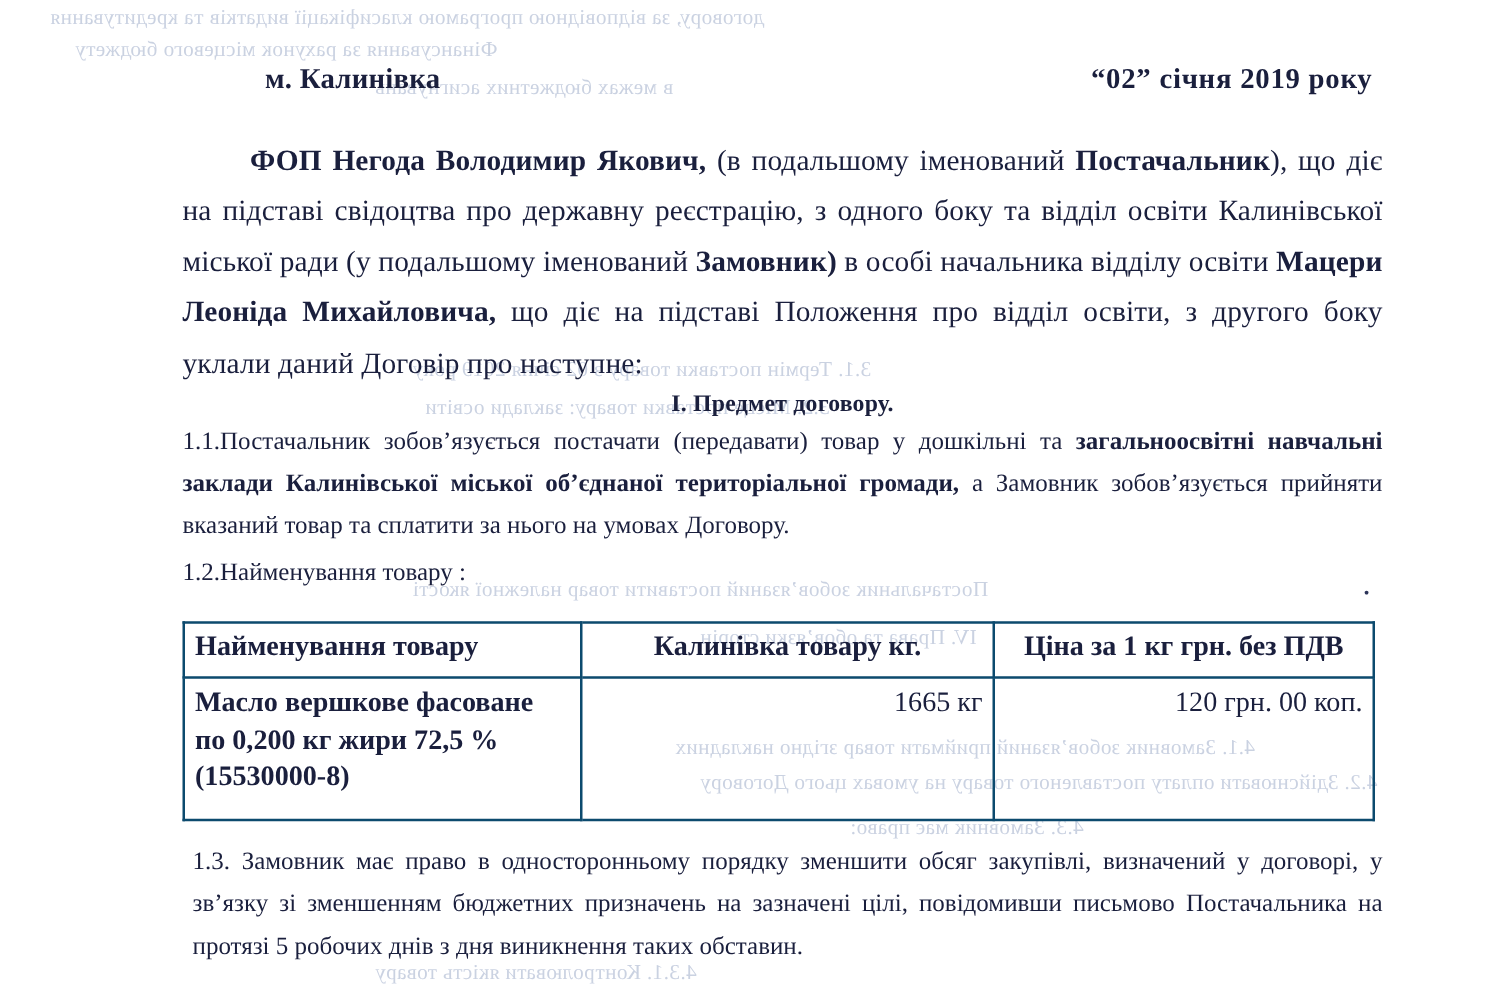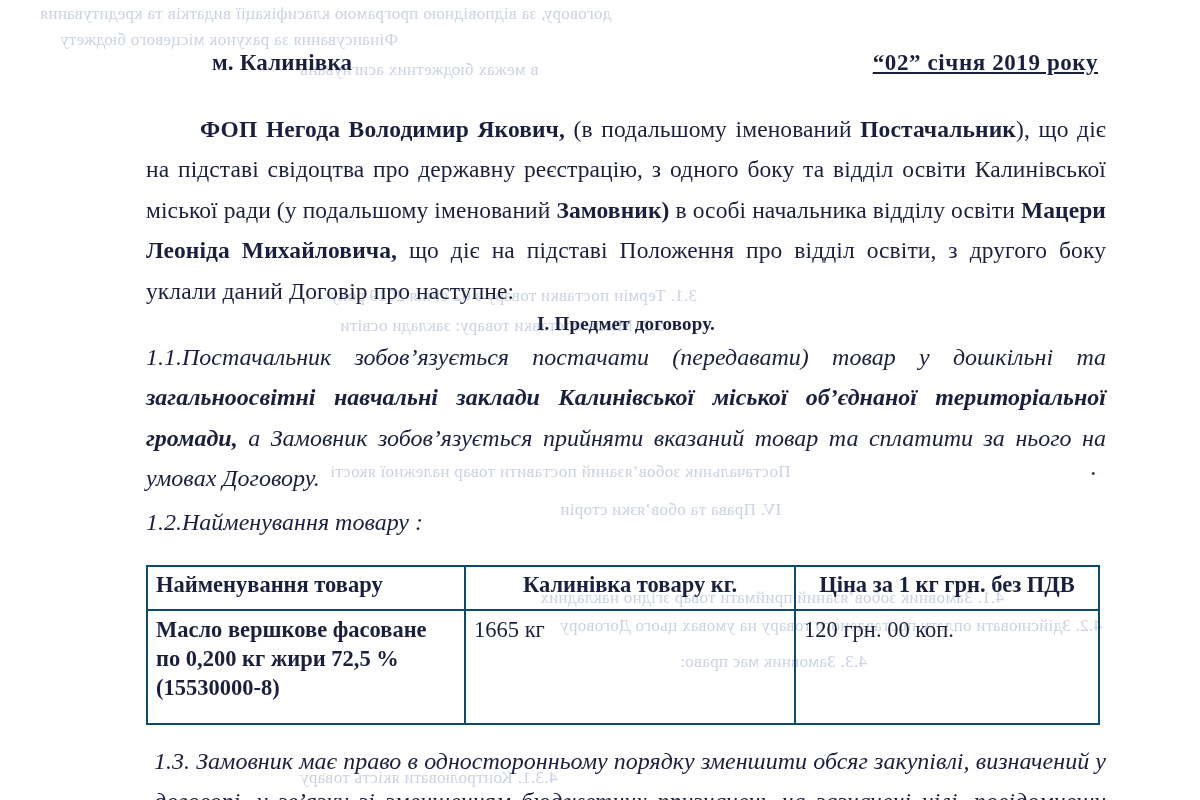--- a/index.html
+++ b/index.html
@@ -50,21 +50,20 @@
   }
   .city {
     font-weight: bold;
     font-size: 23px;
     letter-spacing: 0.2px;
   }
   .date {
     font-weight: bold;
     font-size: 23px;
     letter-spacing: 0.6px;
-    text-decoration: underline;
   }
 
   .para {
     font-size: 23.5px;
     line-height: 1.72;
     text-align: justify;
     text-justify: inter-word;
     margin: 0;
     letter-spacing: 0.1px;
   }
@@ -76,25 +75,24 @@
 
   .section-title {
     text-align: center;
     font-weight: bold;
     font-size: 19px;
     margin: 2px 0 0 0;
     letter-spacing: 0.2px;
   }
 
   .clause {
-    font-size: 24px;
+    font-size: 20px;
     line-height: 1.68;
     text-align: justify;
     margin: 0;
-    font-style: italic;
   }
   .clause.c11 { margin-top: 2px; }
   .clause.c12 { margin-top: 4px; }
   .clause.c13 { margin-top: 16px; padding-left: 8px; }
 
   table.goods {
     border-collapse: collapse;
     width: 952px;
     margin-top: 22px;
     table-layout: fixed;
@@ -115,21 +113,21 @@
   table.goods th.center { text-align: center; }
   table.goods td {
     font-size: 22.5px;
     line-height: 1.3;
     height: 104px;
   }
   td.name {
     font-weight: bold;
   }
   td.center {
-    text-align: left;
+    text-align: right;
     font-weight: normal;
   }
   .col-a { width: 318px; }
   .col-b { width: 330px; }
   .col-c { width: 304px; }
 
   .dot {
     position: absolute;
     left: 1090px;
     top: 452px;

